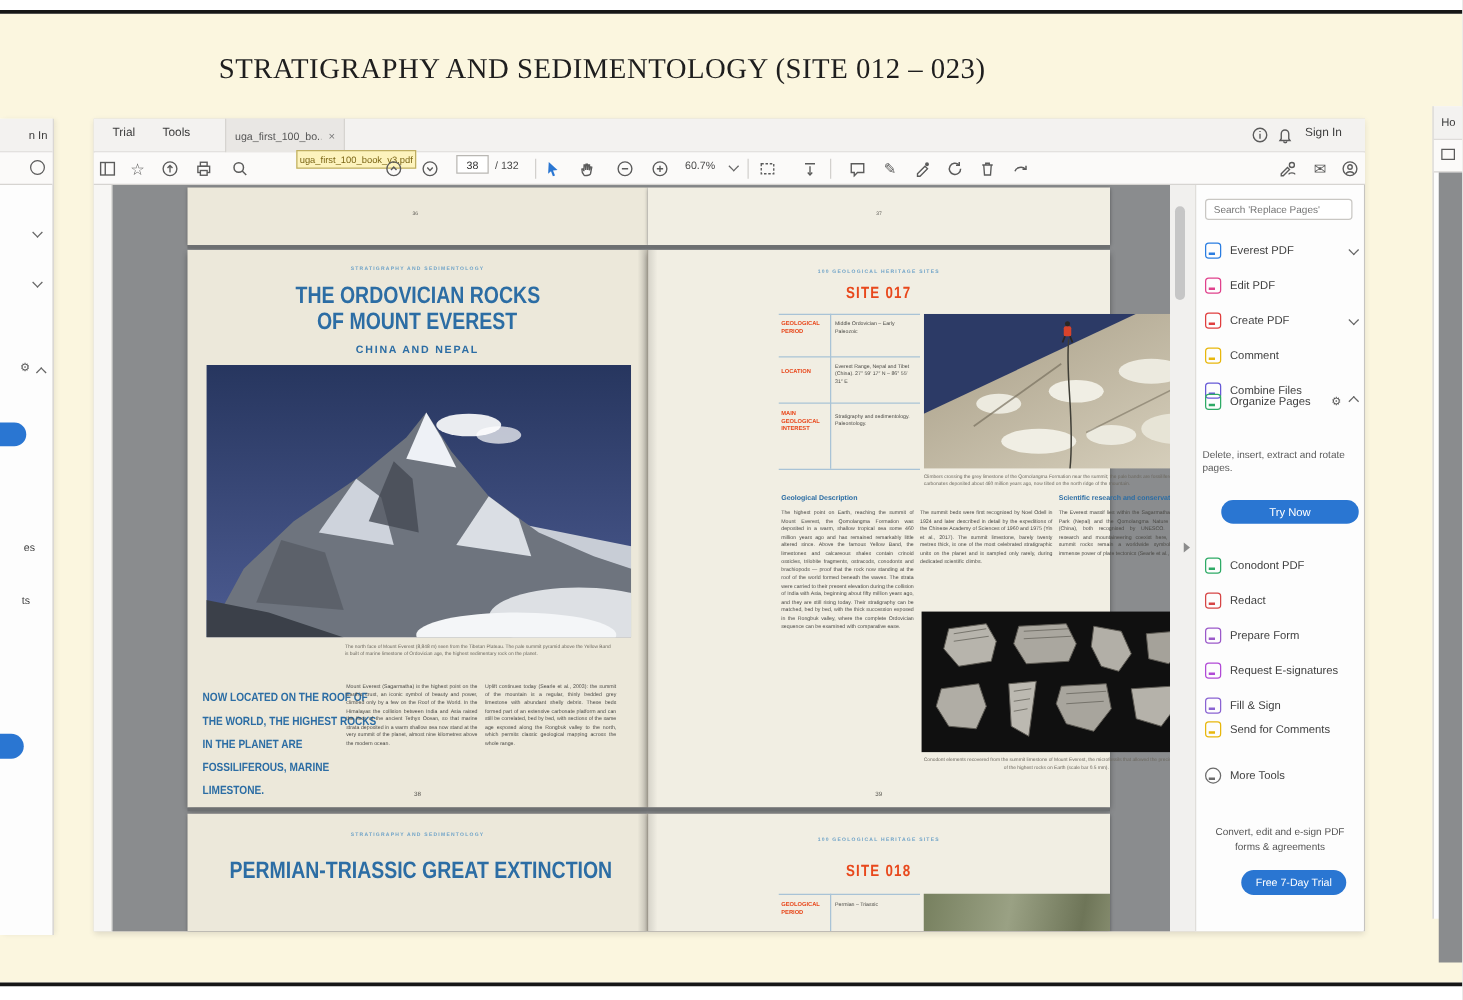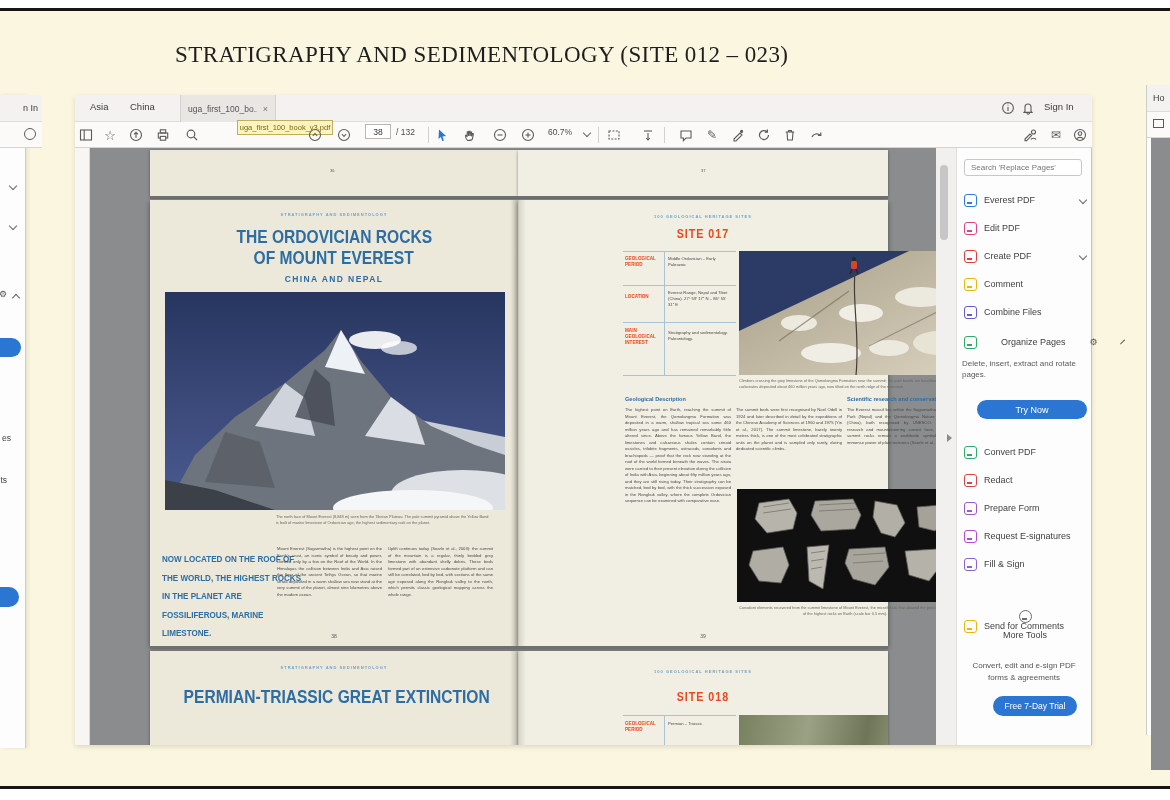--- a/index.html
+++ b/index.html
@@ -74,21 +74,21 @@
   .sbrow .lbl{font-size:9px;color:#3f3f3f;white-space:nowrap;flex:1;}
   .sbi{width:13px;height:13px;border-radius:3px;border:1.6px solid var(--c,#888);box-sizing:border-box;
        flex:0 0 13px;position:relative;}
   .sbi::after{content:"";position:absolute;left:2px;bottom:2px;width:5px;height:2px;background:var(--c,#888);}
   .sbdesc{position:absolute;left:962px;top:358px;width:122px;font-size:8px;line-height:11px;color:#5b5b5b;}
   .bluebtn{position:absolute;background:#2a76d2;border-radius:11px;color:#fff;display:flex;
            align-items:center;justify-content:center;font-size:9px;}
   .promo{position:absolute;left:964px;top:660px;width:120px;text-align:center;font-size:8px;
          line-height:12px;color:#555;}
   
-  .stripL{position:absolute;left:0;top:95px;width:26px;height:653px;background:#fdfdfd;
+  .stripL{position:absolute;left:0;top:95px;width:43px;height:653px;background:#fdfdfd;
           border-right:1px solid #cfcdc9;box-sizing:border-box;box-shadow:2px 0 4px rgba(0,0,0,.08);text-align:right;}
   .stripR{position:absolute;left:1146px;top:85px;width:24px;height:650px;background:#fdfdfd;
           border-left:1px solid #cfcdc9;box-sizing:border-box;}
   .scrollbar{position:absolute;left:936px;top:148px;width:20px;height:597px;background:#f1f0ee;}
   .thumb{position:absolute;left:940px;top:165px;width:8px;height:75px;background:#c6c6c6;border-radius:4px;}
   .collapse{position:absolute;left:947px;top:434px;width:0;height:0;border-top:4px solid transparent;
             border-bottom:4px solid transparent;border-left:5px solid #8b8b8b;}
 </style>
 </head>
 <body>
@@ -123,22 +123,22 @@
     </div>
     <div class="abs" style="left:0;top:27px;width:23px;height:26px;background:#fbfaf9;border-bottom:1px solid #d6d4d1;box-sizing:border-box;">
       <span style="position:absolute;left:6px;top:7px;width:11px;height:9px;border:1.2px solid #5b5b5b;box-sizing:border-box;"></span>
     </div>
     <div class="abs" style="left:4px;top:53px;width:19px;height:632px;background:#8a8c8e;"></div>
   </div>
 
   <div class="win"></div>
 
   <div class="tabbar"></div>
-  <span class="tab" style="left:90px;">Asia</span>
-  <span class="tab" style="left:130px;">China</span>
+  <span class="tab" style="left:90px;">Trial</span>
+  <span class="tab" style="left:130px;">Tools</span>
   <div class="doctab">
     <span>uga_first_100_bo...</span>
     <span style="font-size:9px;color:#777;flex:0 0 auto;">×</span>
   </div>
   <span class="ti" style="left:1000px;top:100px;">
     <svg viewBox="0 0 14 14" fill="none" stroke="currentColor" stroke-width="1.1">
         <circle cx="7" cy="7" r="5.4"></circle>
         <line x1="7" y1="6" x2="7" y2="10"></line>
         <line x1="7" y1="3.8" x2="7" y2="4.6"></line>
       </svg>
@@ -449,53 +449,53 @@
     <span class="chev"></span>
   </div>
   <div class="sbrow" style="top:274px;">
     <span class="sbi" style="--c:#e8b70c;"></span>
     <span class="lbl">Comment</span>
   </div>
   <div class="sbrow" style="top:302px;">
     <span class="sbi" style="--c:#6659d6;"></span>
     <span class="lbl">Combine Files</span>
   </div>
-  <div class="sbrow" style="top:332px;gap:24px;">
+  <div class="sbrow" style="top:311px;">
     <span class="sbi" style="--c:#2eaa66;"></span>
     <span class="lbl">Organize Pages</span>
     <span style="font-size:9px;color:#555;">⚙</span>
     <span class="chev up"></span>
   </div>
   <div class="sbdesc">Delete, insert, extract and rotate pages.</div>
   <div class="bluebtn" style="left:977px;top:400px;width:110px;height:19px;">Try Now</div>
 
   <div class="sbrow" style="top:442px;">
     <span class="sbi" style="--c:#2eaa66;"></span>
-    <span class="lbl">Convert PDF</span>
+    <span class="lbl">Conodont PDF</span>
   </div>
   <div class="sbrow" style="top:470px;">
     <span class="sbi" style="--c:#d64545;"></span>
     <span class="lbl">Redact</span>
   </div>
   <div class="sbrow" style="top:498px;">
     <span class="sbi" style="--c:#9b59c9;"></span>
     <span class="lbl">Prepare Form</span>
   </div>
   <div class="sbrow" style="top:526px;">
     <span class="sbi" style="--c:#b14ad6;"></span>
     <span class="lbl">Request E-signatures</span>
   </div>
   <div class="sbrow" style="top:554px;">
     <span class="sbi" style="--c:#8a63d2;"></span>
     <span class="lbl">Fill &amp; Sign</span>
   </div>
-  <div class="sbrow" style="top:616px;">
+  <div class="sbrow" style="top:573px;">
     <span class="sbi" style="--c:#e8b70c;"></span>
     <span class="lbl">Send for Comments</span>
   </div>
-  <div class="sbrow" style="top:610px;flex-direction:column;">
+  <div class="sbrow" style="top:610px;">
     <span class="sbi" style="--c:#6b6b6b;border-radius:50%;"></span>
     <span class="lbl">More Tools</span>
   </div>
   <div class="promo">Convert, edit and e-sign PDF forms &amp; agreements</div>
   <div class="bluebtn" style="left:993px;top:696px;width:84px;height:20px;font-size:8.5px;">Free 7-Day Trial</div>
 
 </div>
 
 </body></html>

